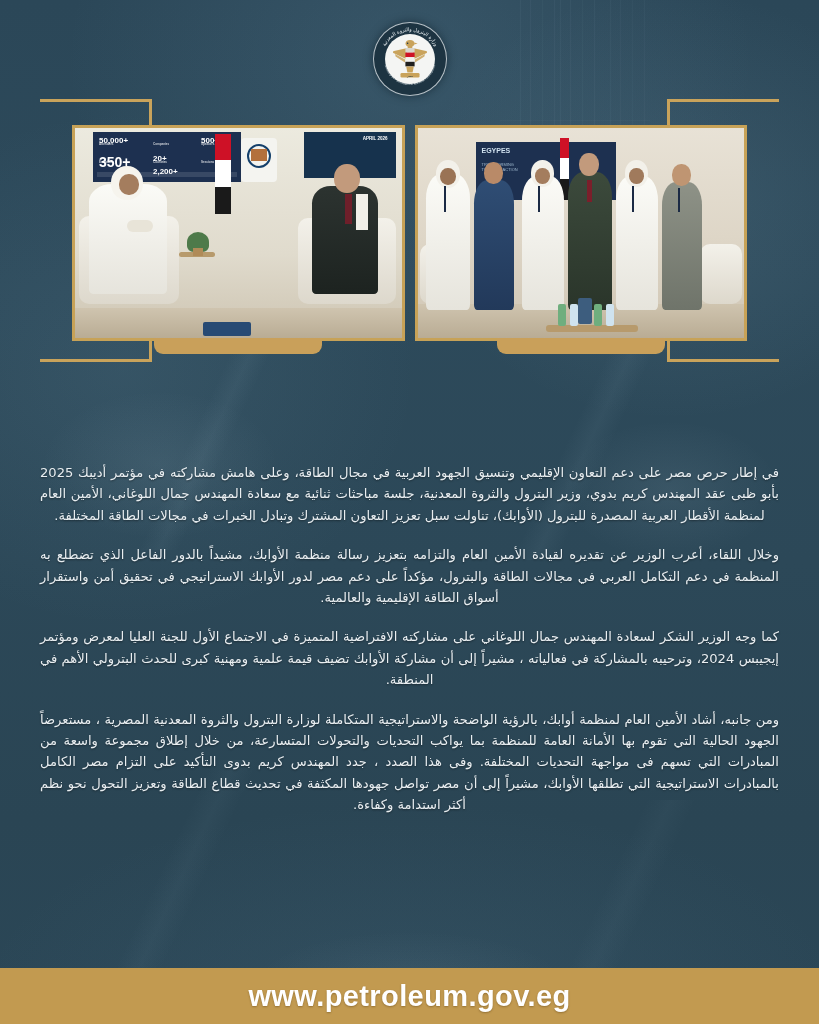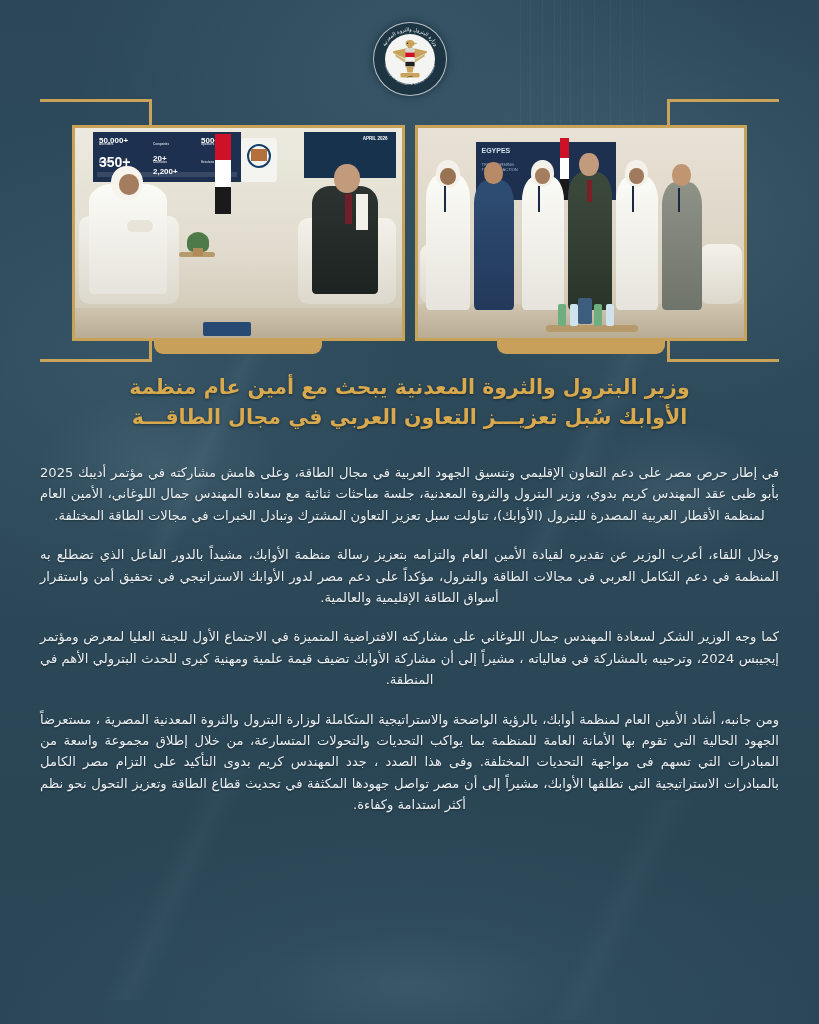--- a/index.html
+++ b/index.html
@@ -346,26 +346,25 @@
               <div style="position:absolute; left:128px; bottom:2px; width:48px; height:14px; background:#274a74; border-radius:2px;"></div>
             </div>
           </div>
         </div>
         <div class="tab"></div>
       </div>
 
     </div>
   </div>
 
-  <div class="headline">
-    <span class="l1">وزير البترول والثروة المعدنية يبحث مع أمين عام منظمة</span>
-    <span class="l2">الأوابك سُبل تعزيـــز التعاون العربي في مجال الطاقـــة</span>
-  </div>
 
   <div class="body-copy">
     <p>في إطار حرص مصر على دعم التعاون الإقليمي وتنسيق الجهود العربية في مجال الطاقة، وعلى هامش مشاركته في مؤتمر أديبك 2025 بأبو ظبى عقد المهندس كريم بدوي، وزير البترول والثروة المعدنية، جلسة مباحثات ثنائية مع سعادة المهندس جمال اللوغاني، الأمين العام لمنظمة الأقطار العربية المصدرة للبترول (الأوابك)، تناولت سبل تعزيز التعاون المشترك وتبادل الخبرات في مجالات الطاقة المختلفة.</p>
     <p>وخلال اللقاء، أعرب الوزير عن تقديره لقيادة الأمين العام والتزامه بتعزيز رسالة منظمة الأوابك، مشيداً بالدور الفاعل الذي تضطلع به المنظمة في دعم التكامل العربي في مجالات الطاقة والبترول، مؤكداً على دعم مصر لدور الأوابك الاستراتيجي في تحقيق أمن واستقرار أسواق الطاقة الإقليمية والعالمية.</p>
     <p>كما وجه الوزير الشكر لسعادة المهندس جمال اللوغاني على مشاركته الافتراضية المتميزة في الاجتماع الأول للجنة العليا لمعرض ومؤتمر إيجيبس 2024، وترحيبه بالمشاركة في فعالياته ، مشيراً إلى أن مشاركة الأوابك تضيف قيمة علمية ومهنية كبرى للحدث البترولي الأهم في المنطقة.</p>
     <p>ومن جانبه، أشاد الأمين العام لمنظمة أوابك، بالرؤية الواضحة والاستراتيجية المتكاملة لوزارة البترول والثروة المعدنية المصرية ، مستعرضاً الجهود الحالية التي تقوم بها الأمانة العامة للمنظمة بما يواكب التحديات والتحولات المتسارعة، من خلال إطلاق مجموعة واسعة من المبادرات التي تسهم فى مواجهة التحديات المختلفة. وفى هذا الصدد ، جدد المهندس كريم بدوى التأكيد على التزام مصر الكامل بالمبادرات الاستراتيجية التي تطلقها الأوابك، مشيراً إلى أن مصر تواصل جهودها المكثفة في تحديث قطاع الطاقة وتعزيز التحول نحو نظم أكثر استدامة وكفاءة.</p>
   </div>
 
+  <div class="footer">
+    <span class="footer-url">www.petroleum.gov.eg</span>
+  </div>
 
 </div>
 
 </body></html>

